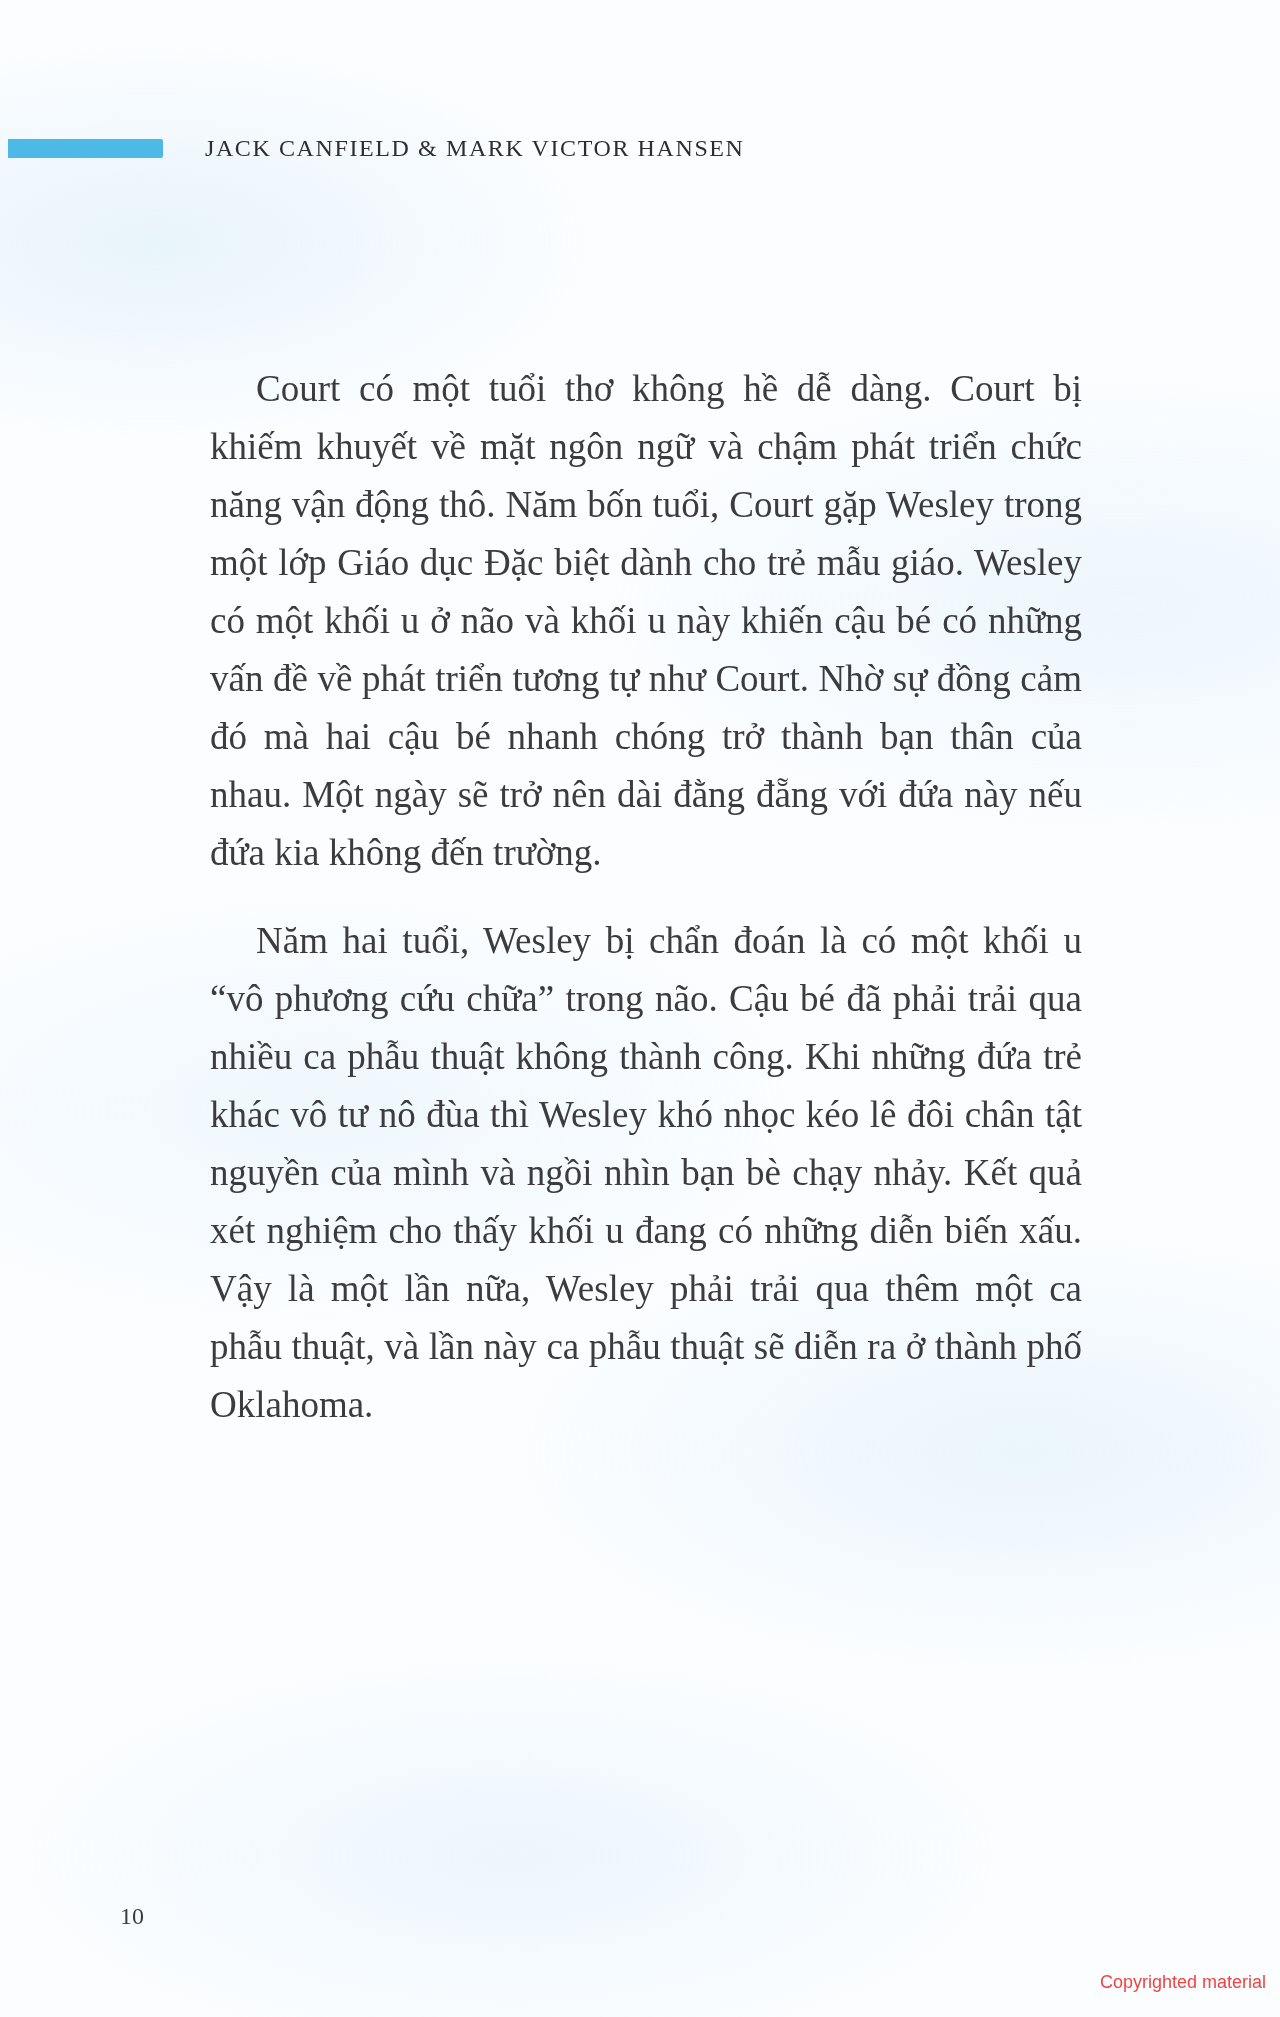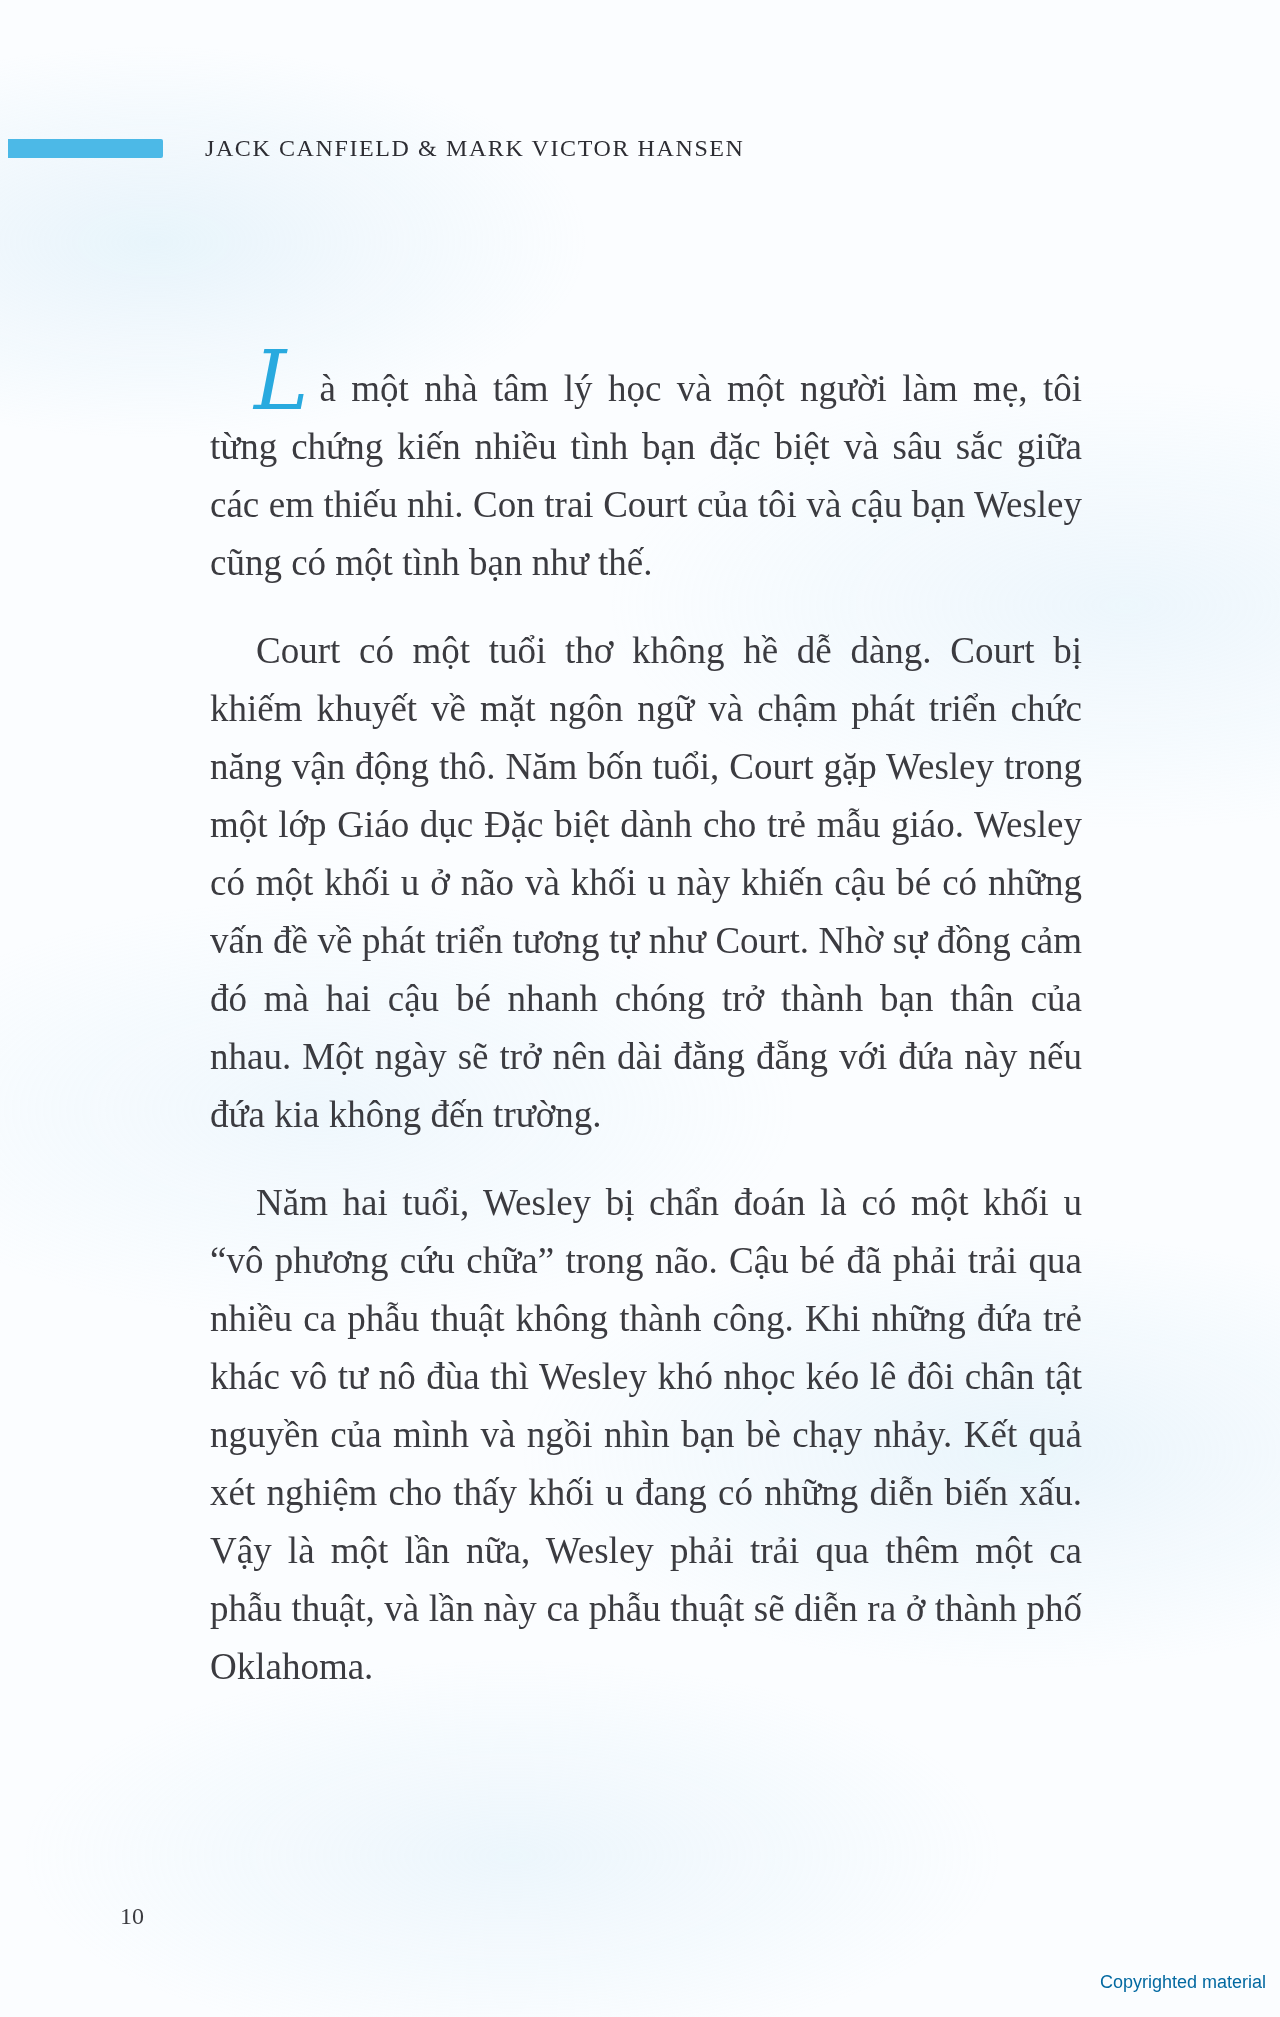--- a/index.html
+++ b/index.html
@@ -81,36 +81,35 @@
     left: 112px;
     top: 1895px;
     font-size: 24px;
     color: #3b3b40;
   }
   .copyright {
     position: absolute;
     right: 14px;
     top: 1964px;
     font-size: 18px;
-    color: #0369a1;
+    color: #ef4444;
     font-family: "Liberation Sans", sans-serif;
   }
 </style>
 </head>
 <body>
 
 <div class="page">
 
   <header class="page-header">
     <span class="header-bar"></span>
     <span class="header-authors">JACK CANFIELD &amp; MARK VICTOR HANSEN</span>
   </header>
 
   <main class="page-body">
-    <p class="para first-para"><span class="drop-cap">L</span><span>à một nhà tâm lý học và một người làm mẹ, tôi từng chứng kiến nhiều tình bạn đặc biệt và sâu sắc giữa các em thiếu nhi. Con trai Court của tôi và cậu bạn Wesley cũng có một tình bạn như thế.</span></p>
 
     <p class="para indent">Court có một tuổi thơ không hề dễ dàng. Court bị khiếm khuyết về mặt ngôn ngữ và chậm phát triển chức năng vận động thô. Năm bốn tuổi, Court gặp Wesley trong một lớp Giáo dục Đặc biệt dành cho trẻ mẫu giáo. Wesley có một khối u ở não và khối u này khiến cậu bé có những vấn đề về phát triển tương tự như Court. Nhờ sự đồng cảm đó mà hai cậu bé nhanh chóng trở thành bạn thân của nhau. Một ngày sẽ trở nên dài đằng đẵng với đứa này nếu đứa kia không đến trường.</p>
 
     <p class="para indent">Năm hai tuổi, Wesley bị chẩn đoán là có một khối u “vô phương cứu chữa” trong não. Cậu bé đã phải trải qua nhiều ca phẫu thuật không thành công. Khi những đứa trẻ khác vô tư nô đùa thì Wesley khó nhọc kéo lê đôi chân tật nguyền của mình và ngồi nhìn bạn bè chạy nhảy. Kết quả xét nghiệm cho thấy khối u đang có những diễn biến xấu. Vậy là một lần nữa, Wesley phải trải qua thêm một ca phẫu thuật, và lần này ca phẫu thuật sẽ diễn ra ở thành phố Oklahoma.</p>
   </main>
 
   <div class="page-number">10</div>
 
   <div class="copyright">Copyrighted material</div>
 

